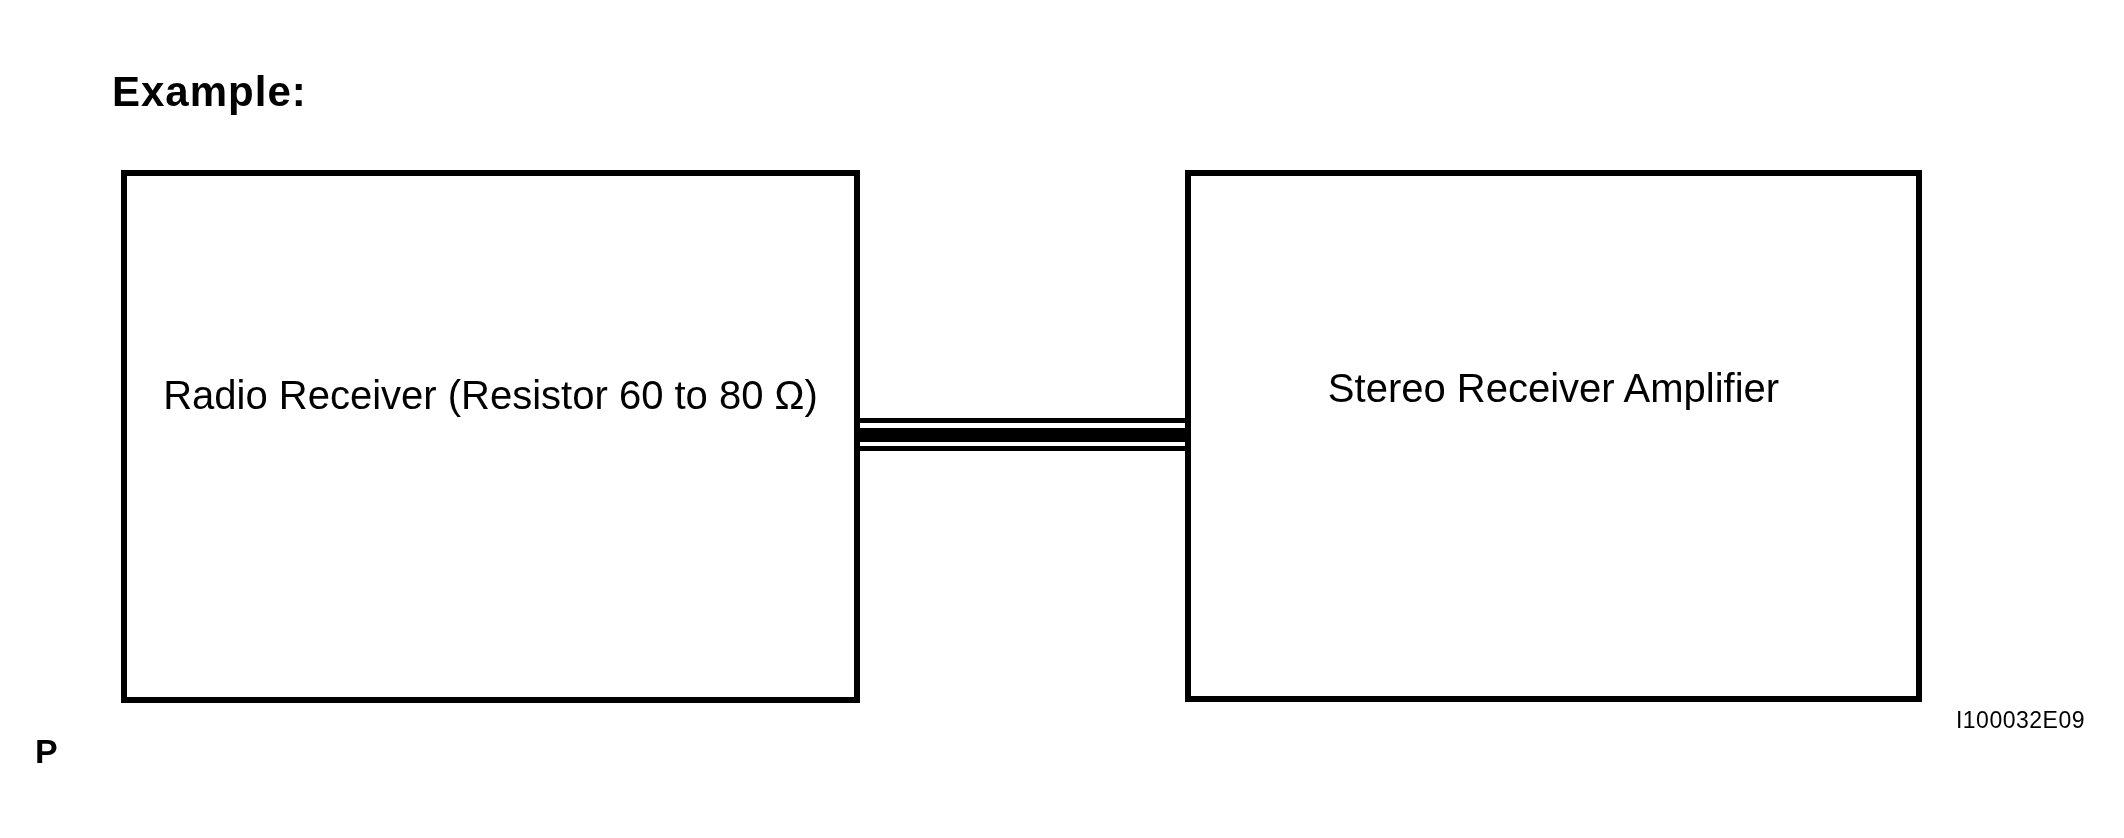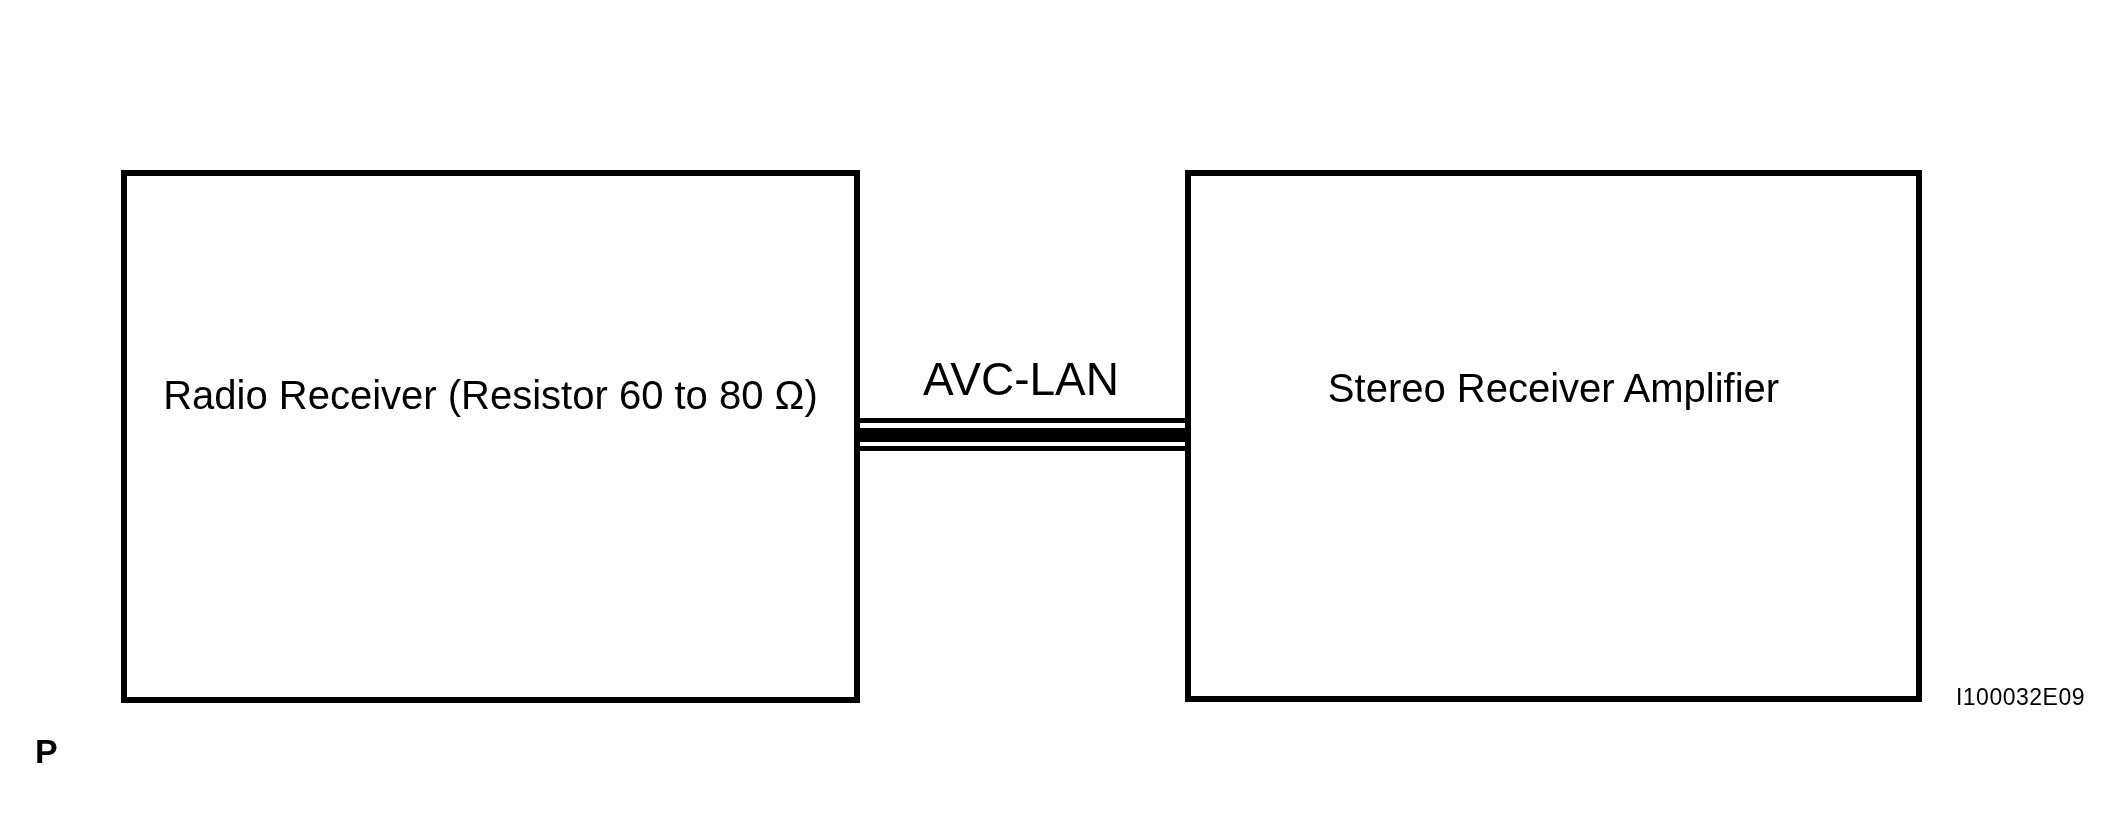--- a/index.html
+++ b/index.html
@@ -100,42 +100,42 @@
     left: 35px;
     top: 734px;
     font-size: 34px;
     font-weight: bold;
     line-height: 34px;
   }
 
   .figure-code {
     position: absolute;
     right: 39px;
-    top: 686px;
+    top: 709px;
     font-size: 23px;
     line-height: 23px;
     text-align: right;
     letter-spacing: 0.5px;
   }
 </style>
 </head>
 <body>
 
 <div class="canvas">
 
+  <div class="heading">Example:</div>
 
   <div class="node-box box-left"></div>
 
   <div class="node-label label-left">Radio Receiver (Resistor 60 to 80 Ω)</div>
 
   <div class="node-box box-right"></div>
 
   <div class="node-label label-right">Stereo Receiver Amplifier</div>
 
-  <div class="bus-label">AVC-LAN</div>
 
   <div class="bus">
     <div class="bus-line bus-line-top"></div>
     <div class="bus-line bus-line-middle"></div>
     <div class="bus-line bus-line-bottom"></div>
   </div>
 
   <div class="page-marker">P</div>
 
   <div class="figure-code">I100032E09</div>

